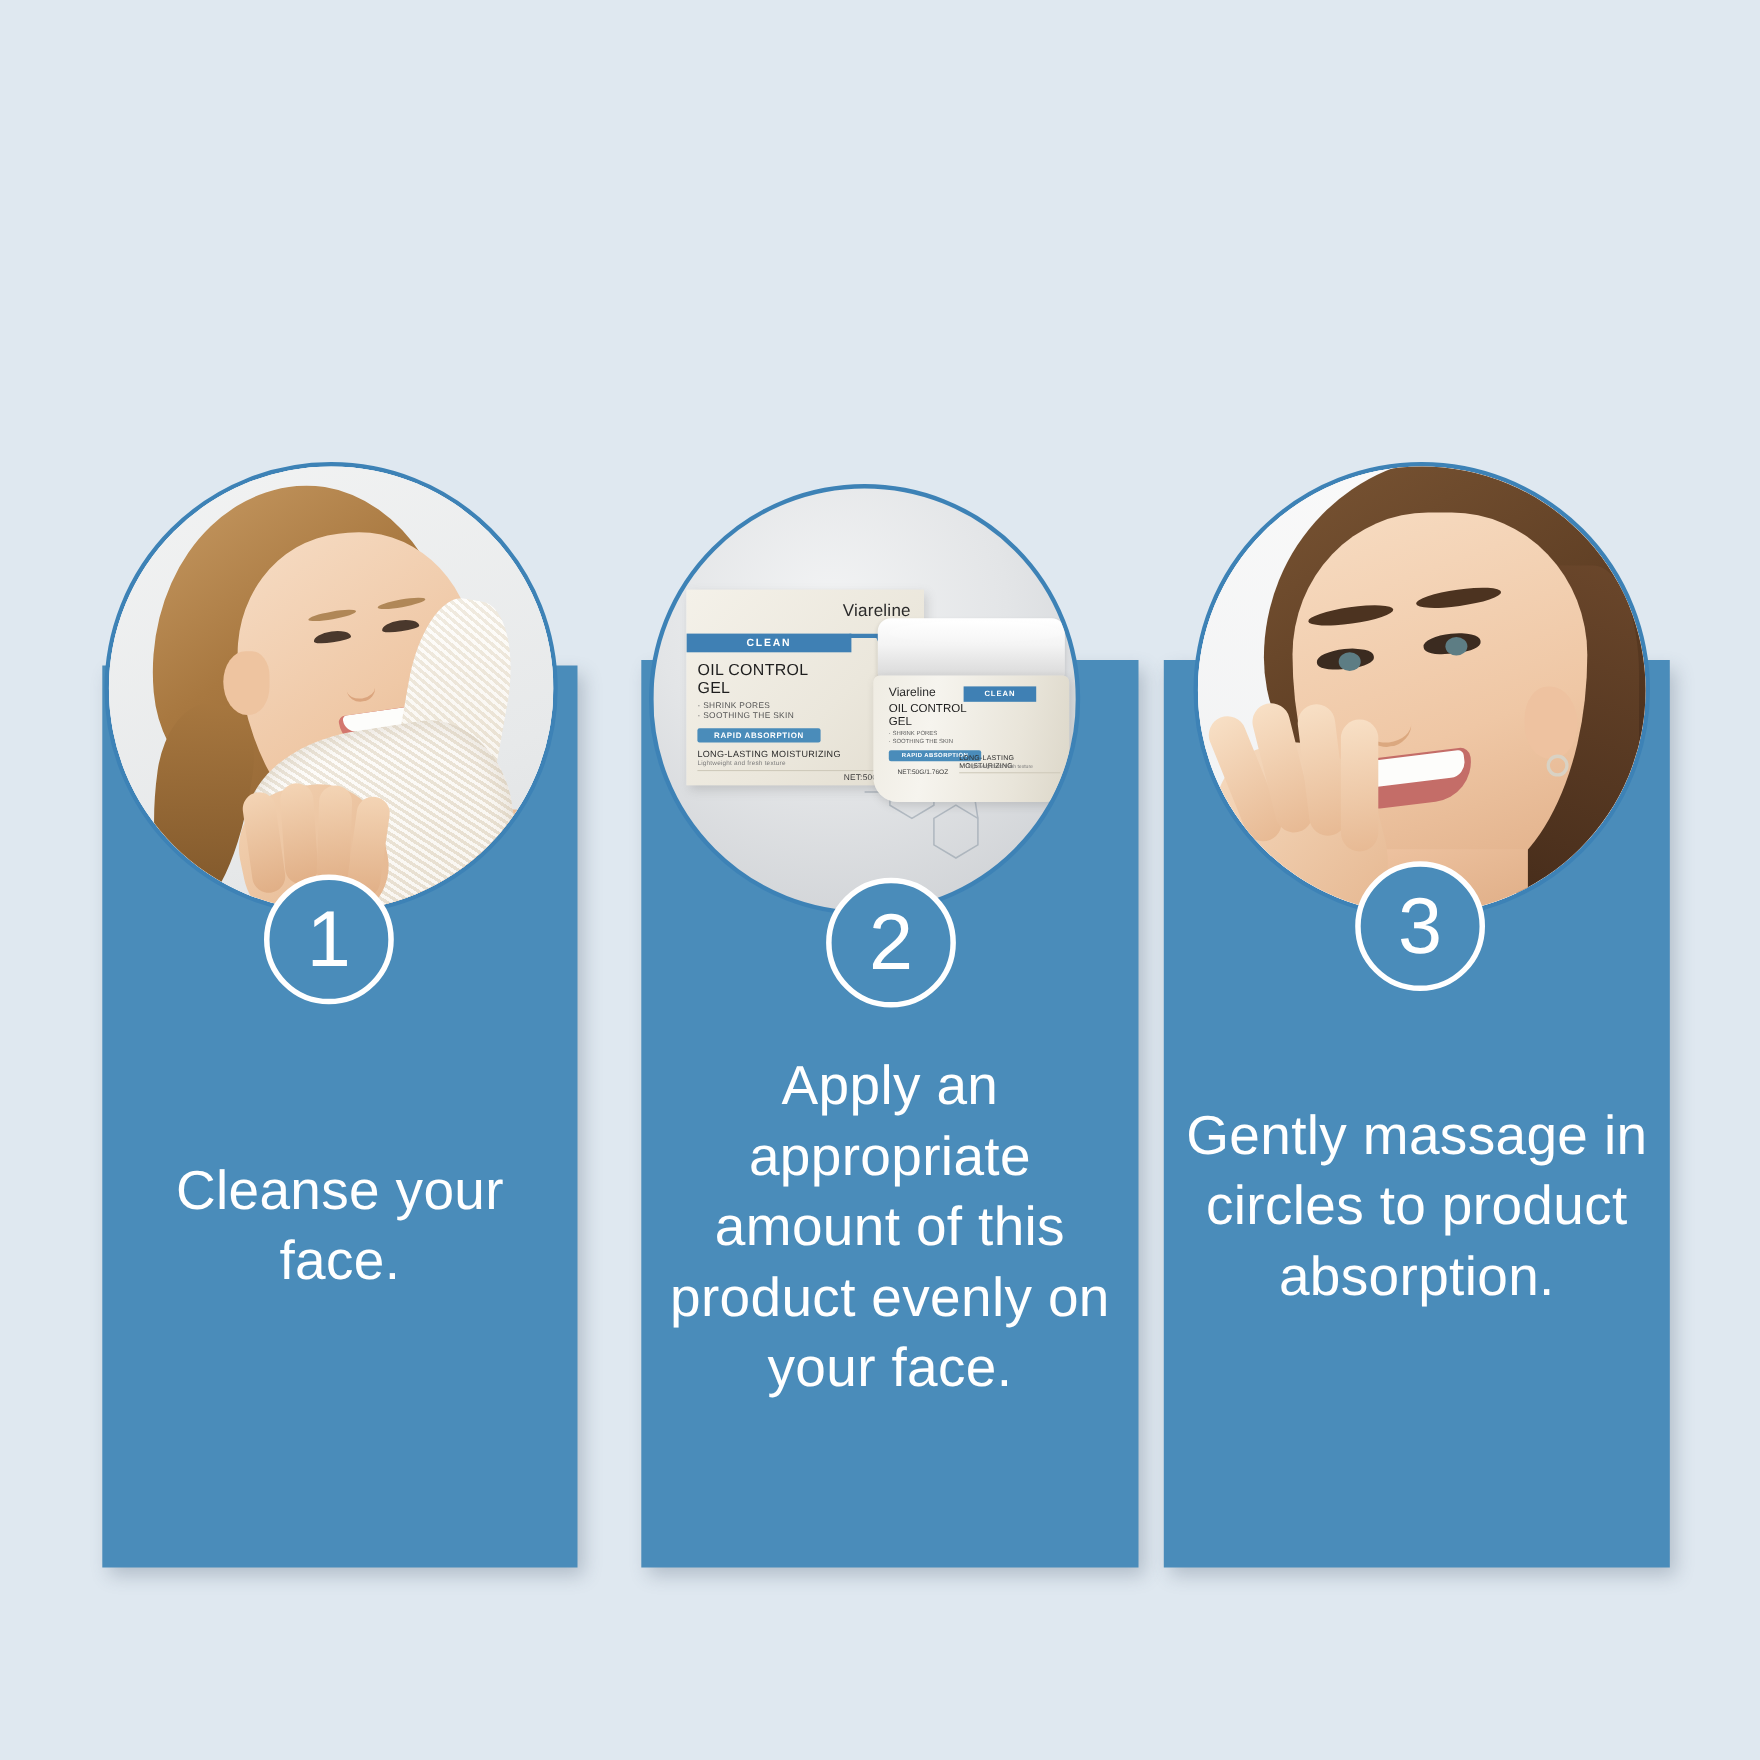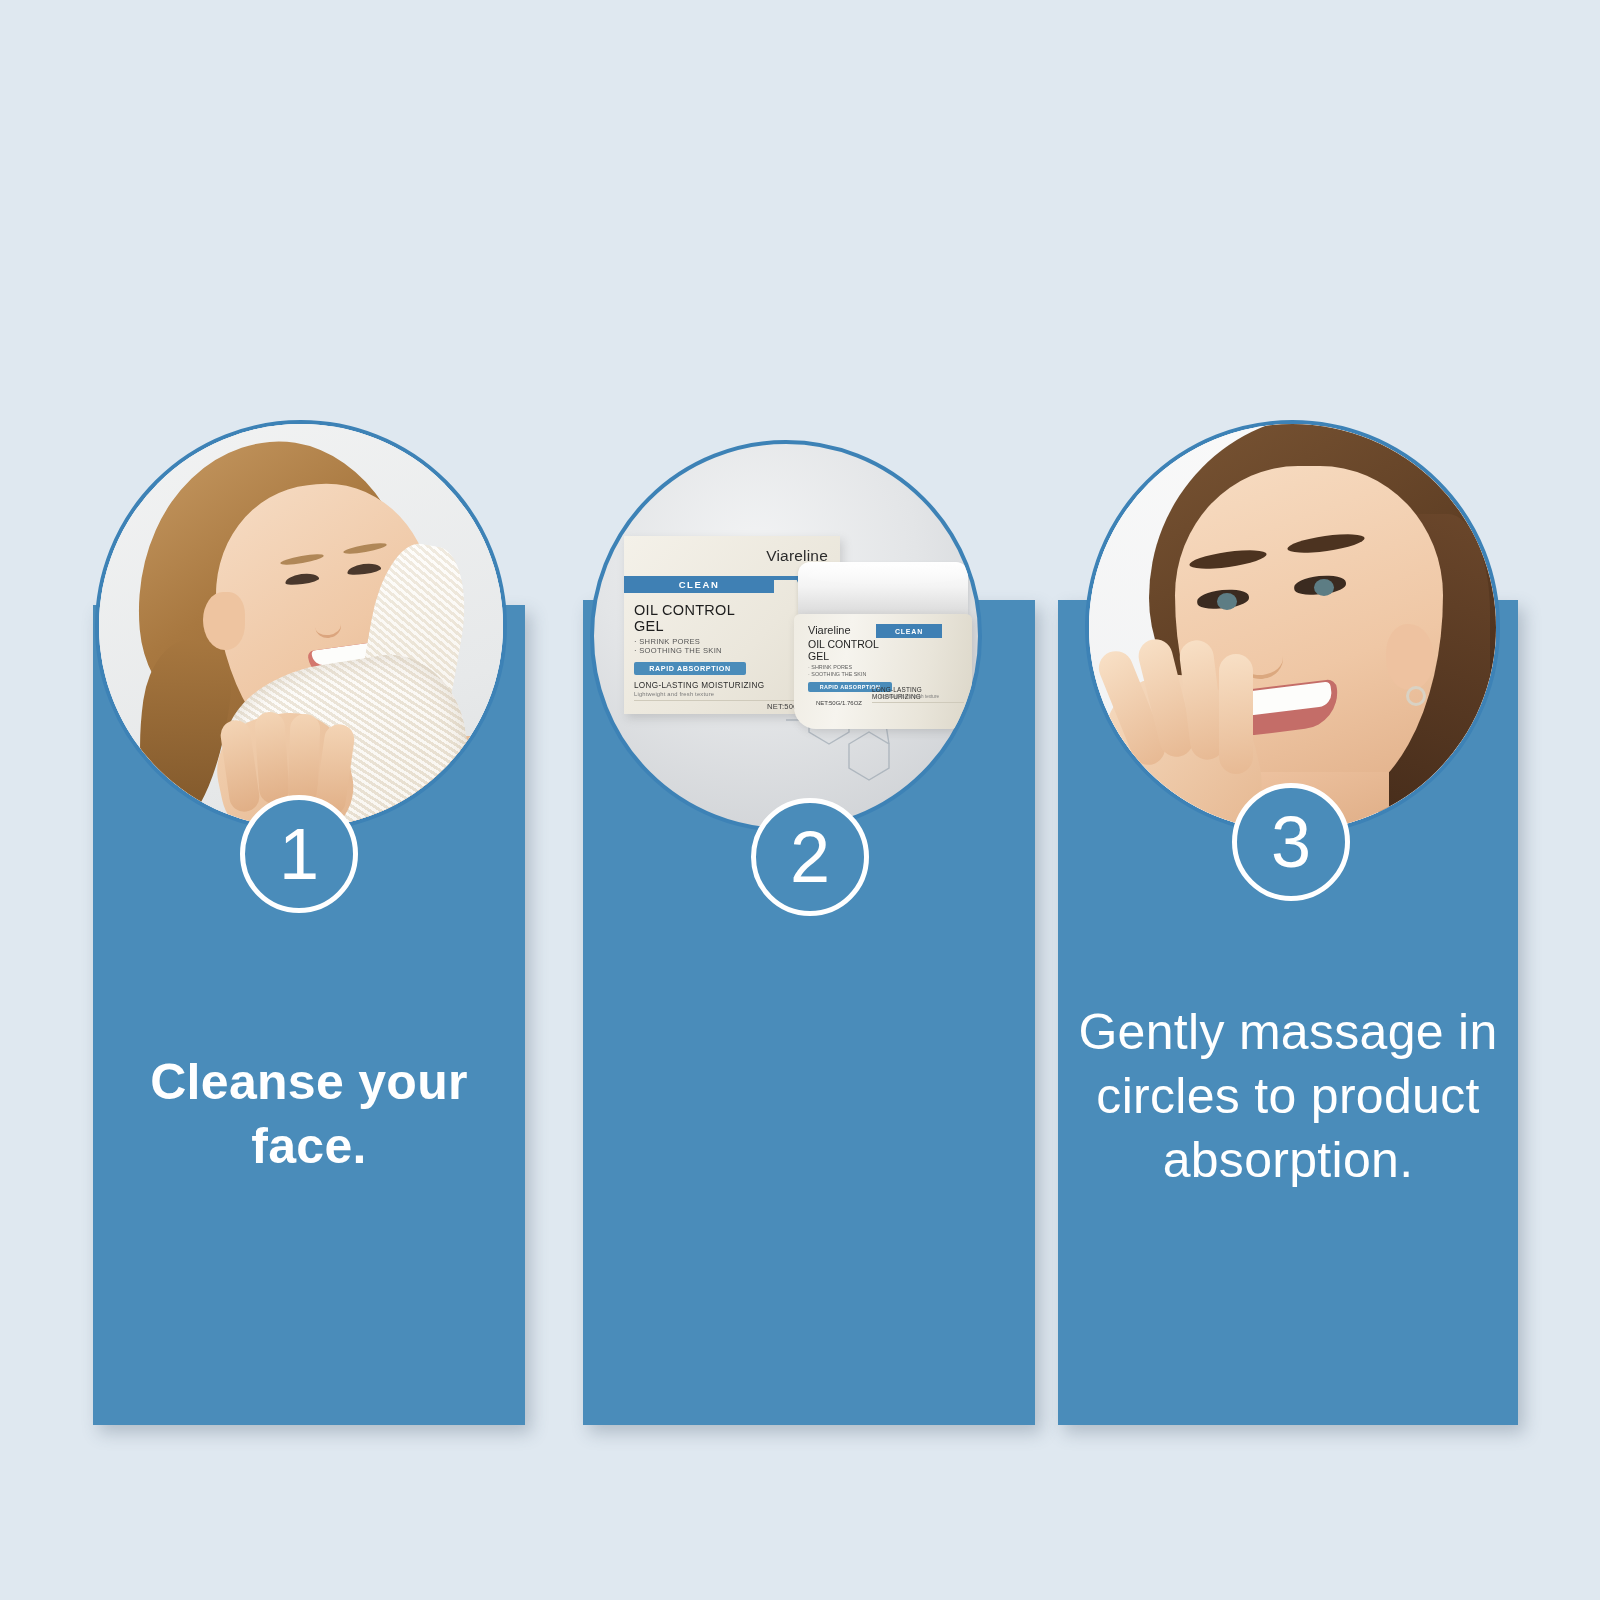--- a/index.html
+++ b/index.html
@@ -329,21 +329,21 @@
   .caption {
     position:absolute;
     color:#ffffff;
     text-align:center;
     font-size:50px;
     line-height:64px;
     font-weight:300;
     letter-spacing:.3px;
     z-index:5;
   }
-  .cap1 { left:113px;  top:1050px; width:392px;font-weight:bold; }
+  .cap1 { left:113px;  top:1050px; width:392px; }
   .cap2 { left:603px;  top:955px;  width:412px; }
   .cap3 { left:1078px; top:1000px; width:420px; }
 </style>
 </head>
 <body>
 
 <div class="stage">
 
 
   <div class="panel p1"></div>
@@ -444,20 +444,21 @@
           <div class="claim">LONG-LASTING MOISTURIZING</div>
           <div class="sub">Lightweight and fresh texture</div>
           <div class="hr2"></div>
         </div>
       </div>
 
     </div>
   </div>
 
   <div class="badge b2">2</div>
+  <div class="caption cap2">Apply an appropriate amount of this product evenly on your face.</div>
 
   <div class="panel p3"></div>
 
   <div class="circle c3">
     <div class="ph3">
       <div class="bg"></div>
       <div class="hair"></div>
       <div class="hairside"></div>
       <div class="face"></div>
       <div class="ear"></div>

